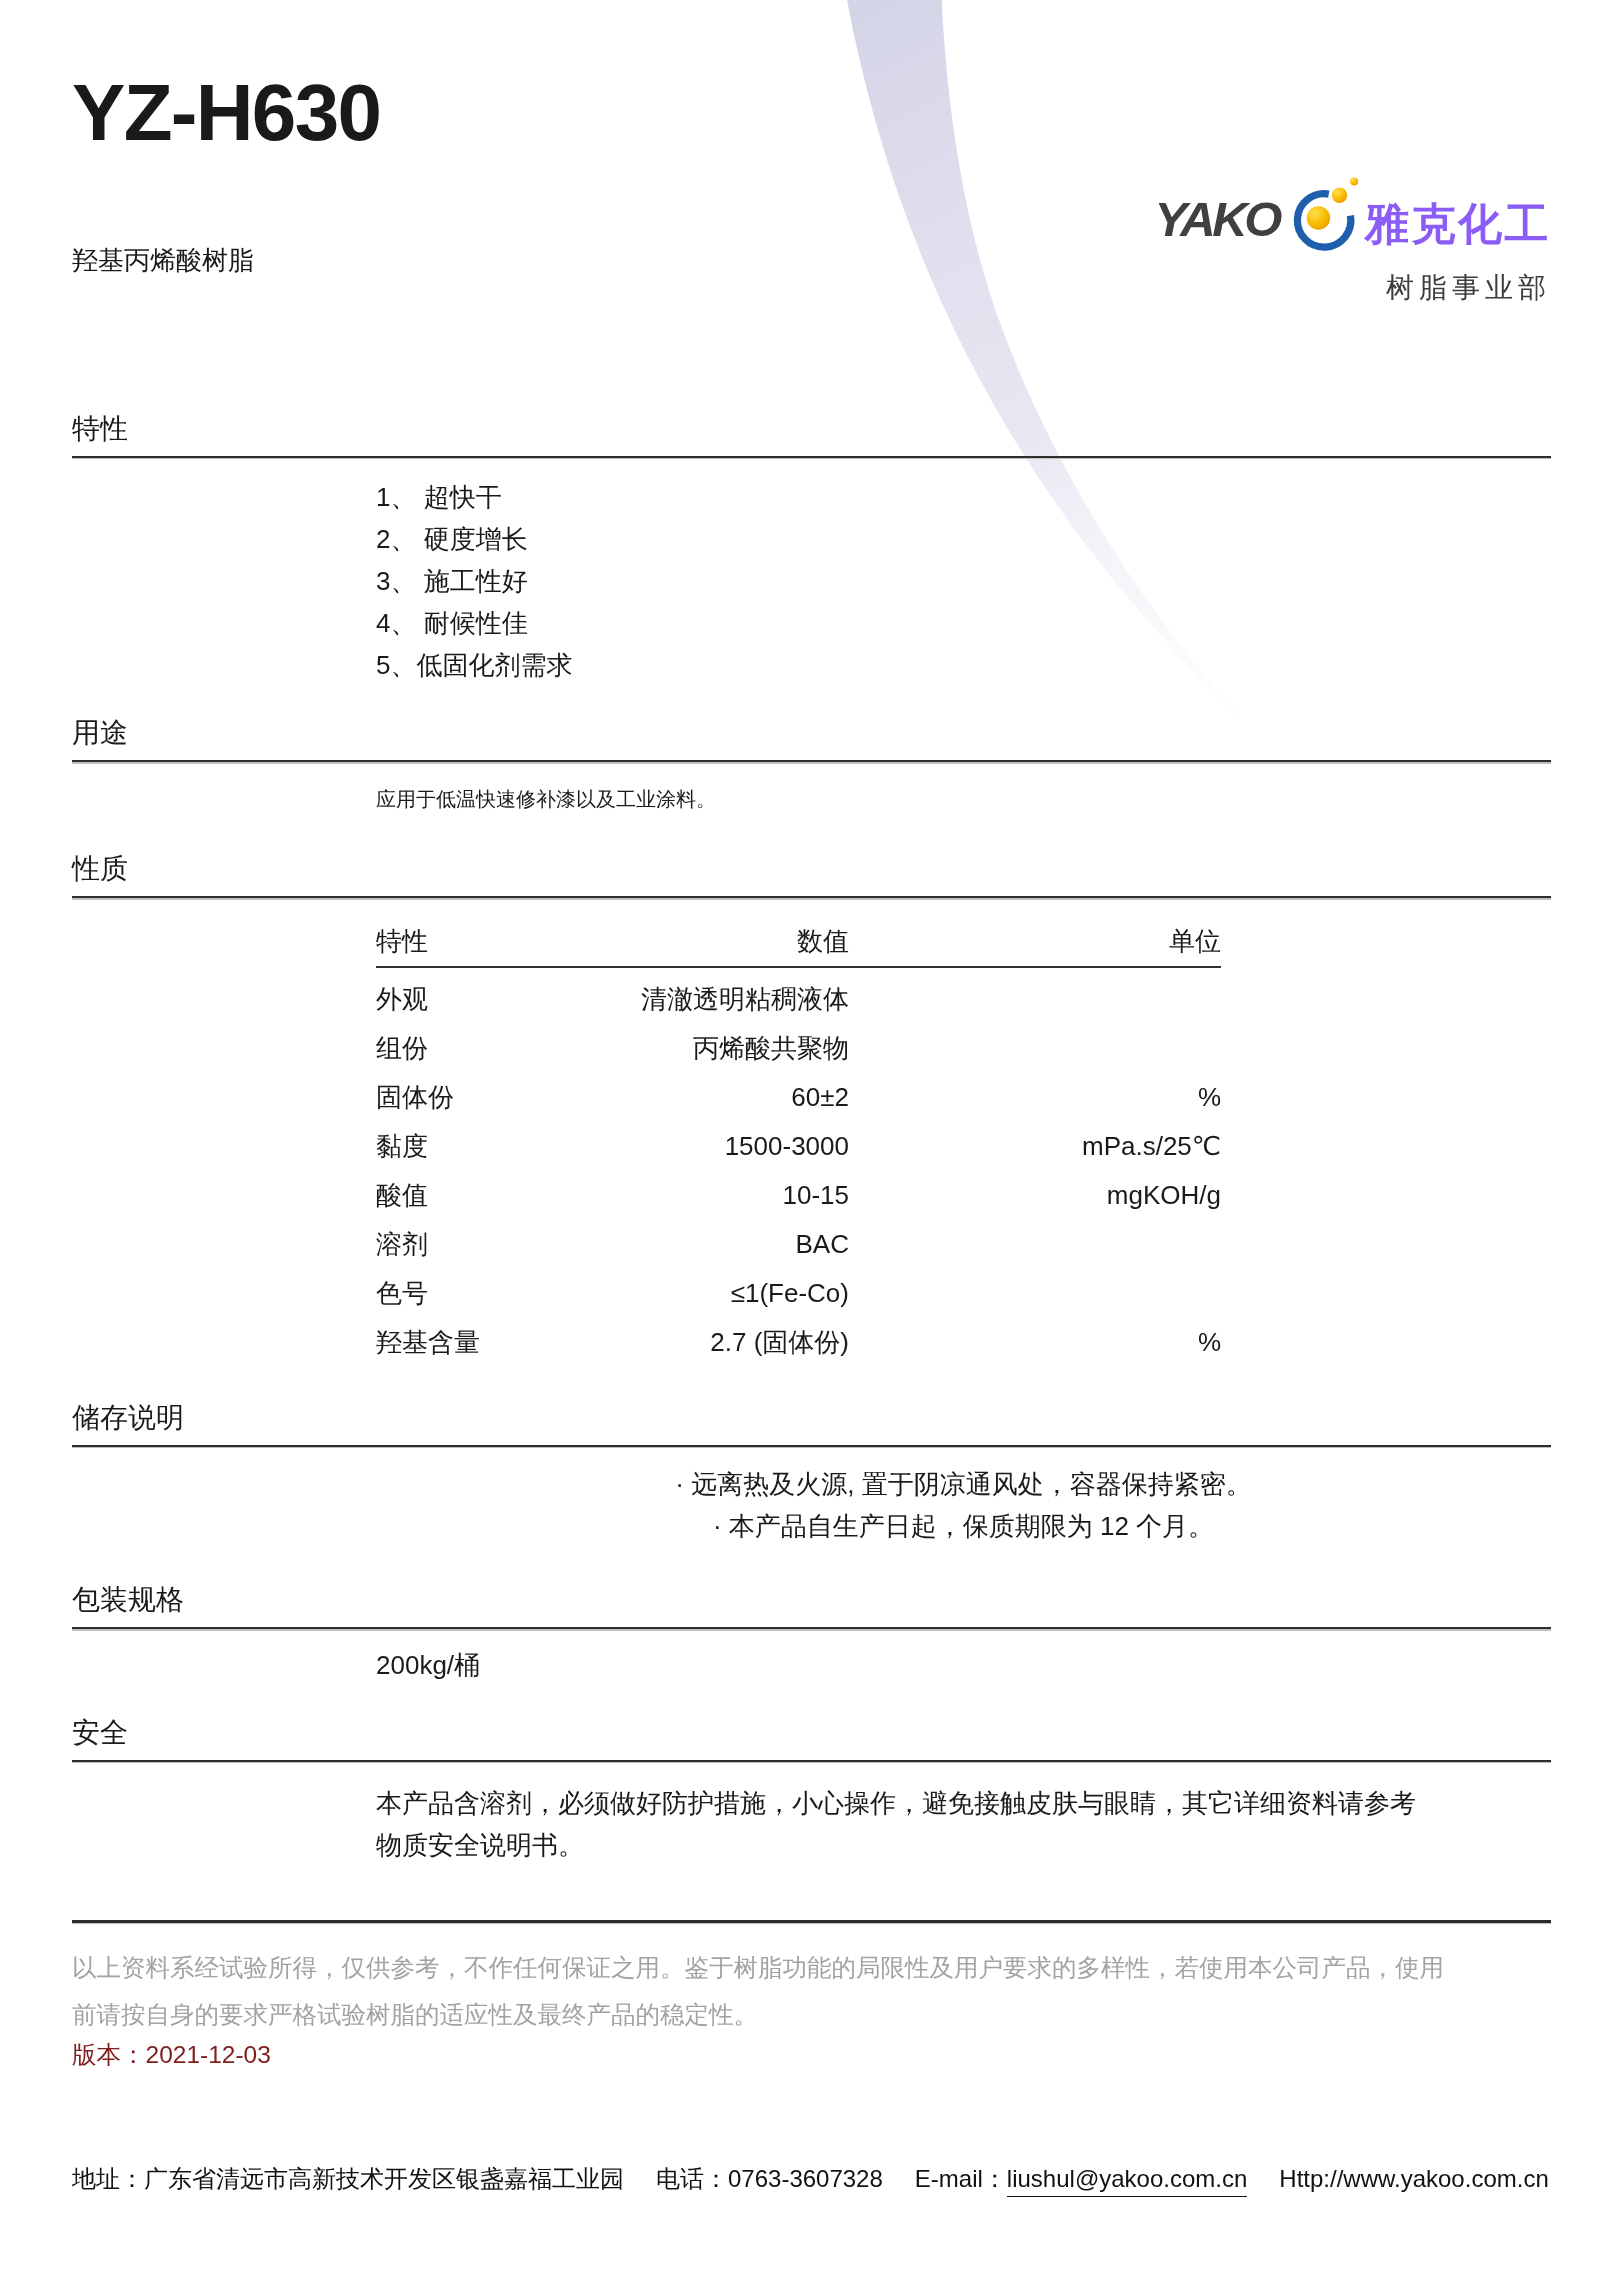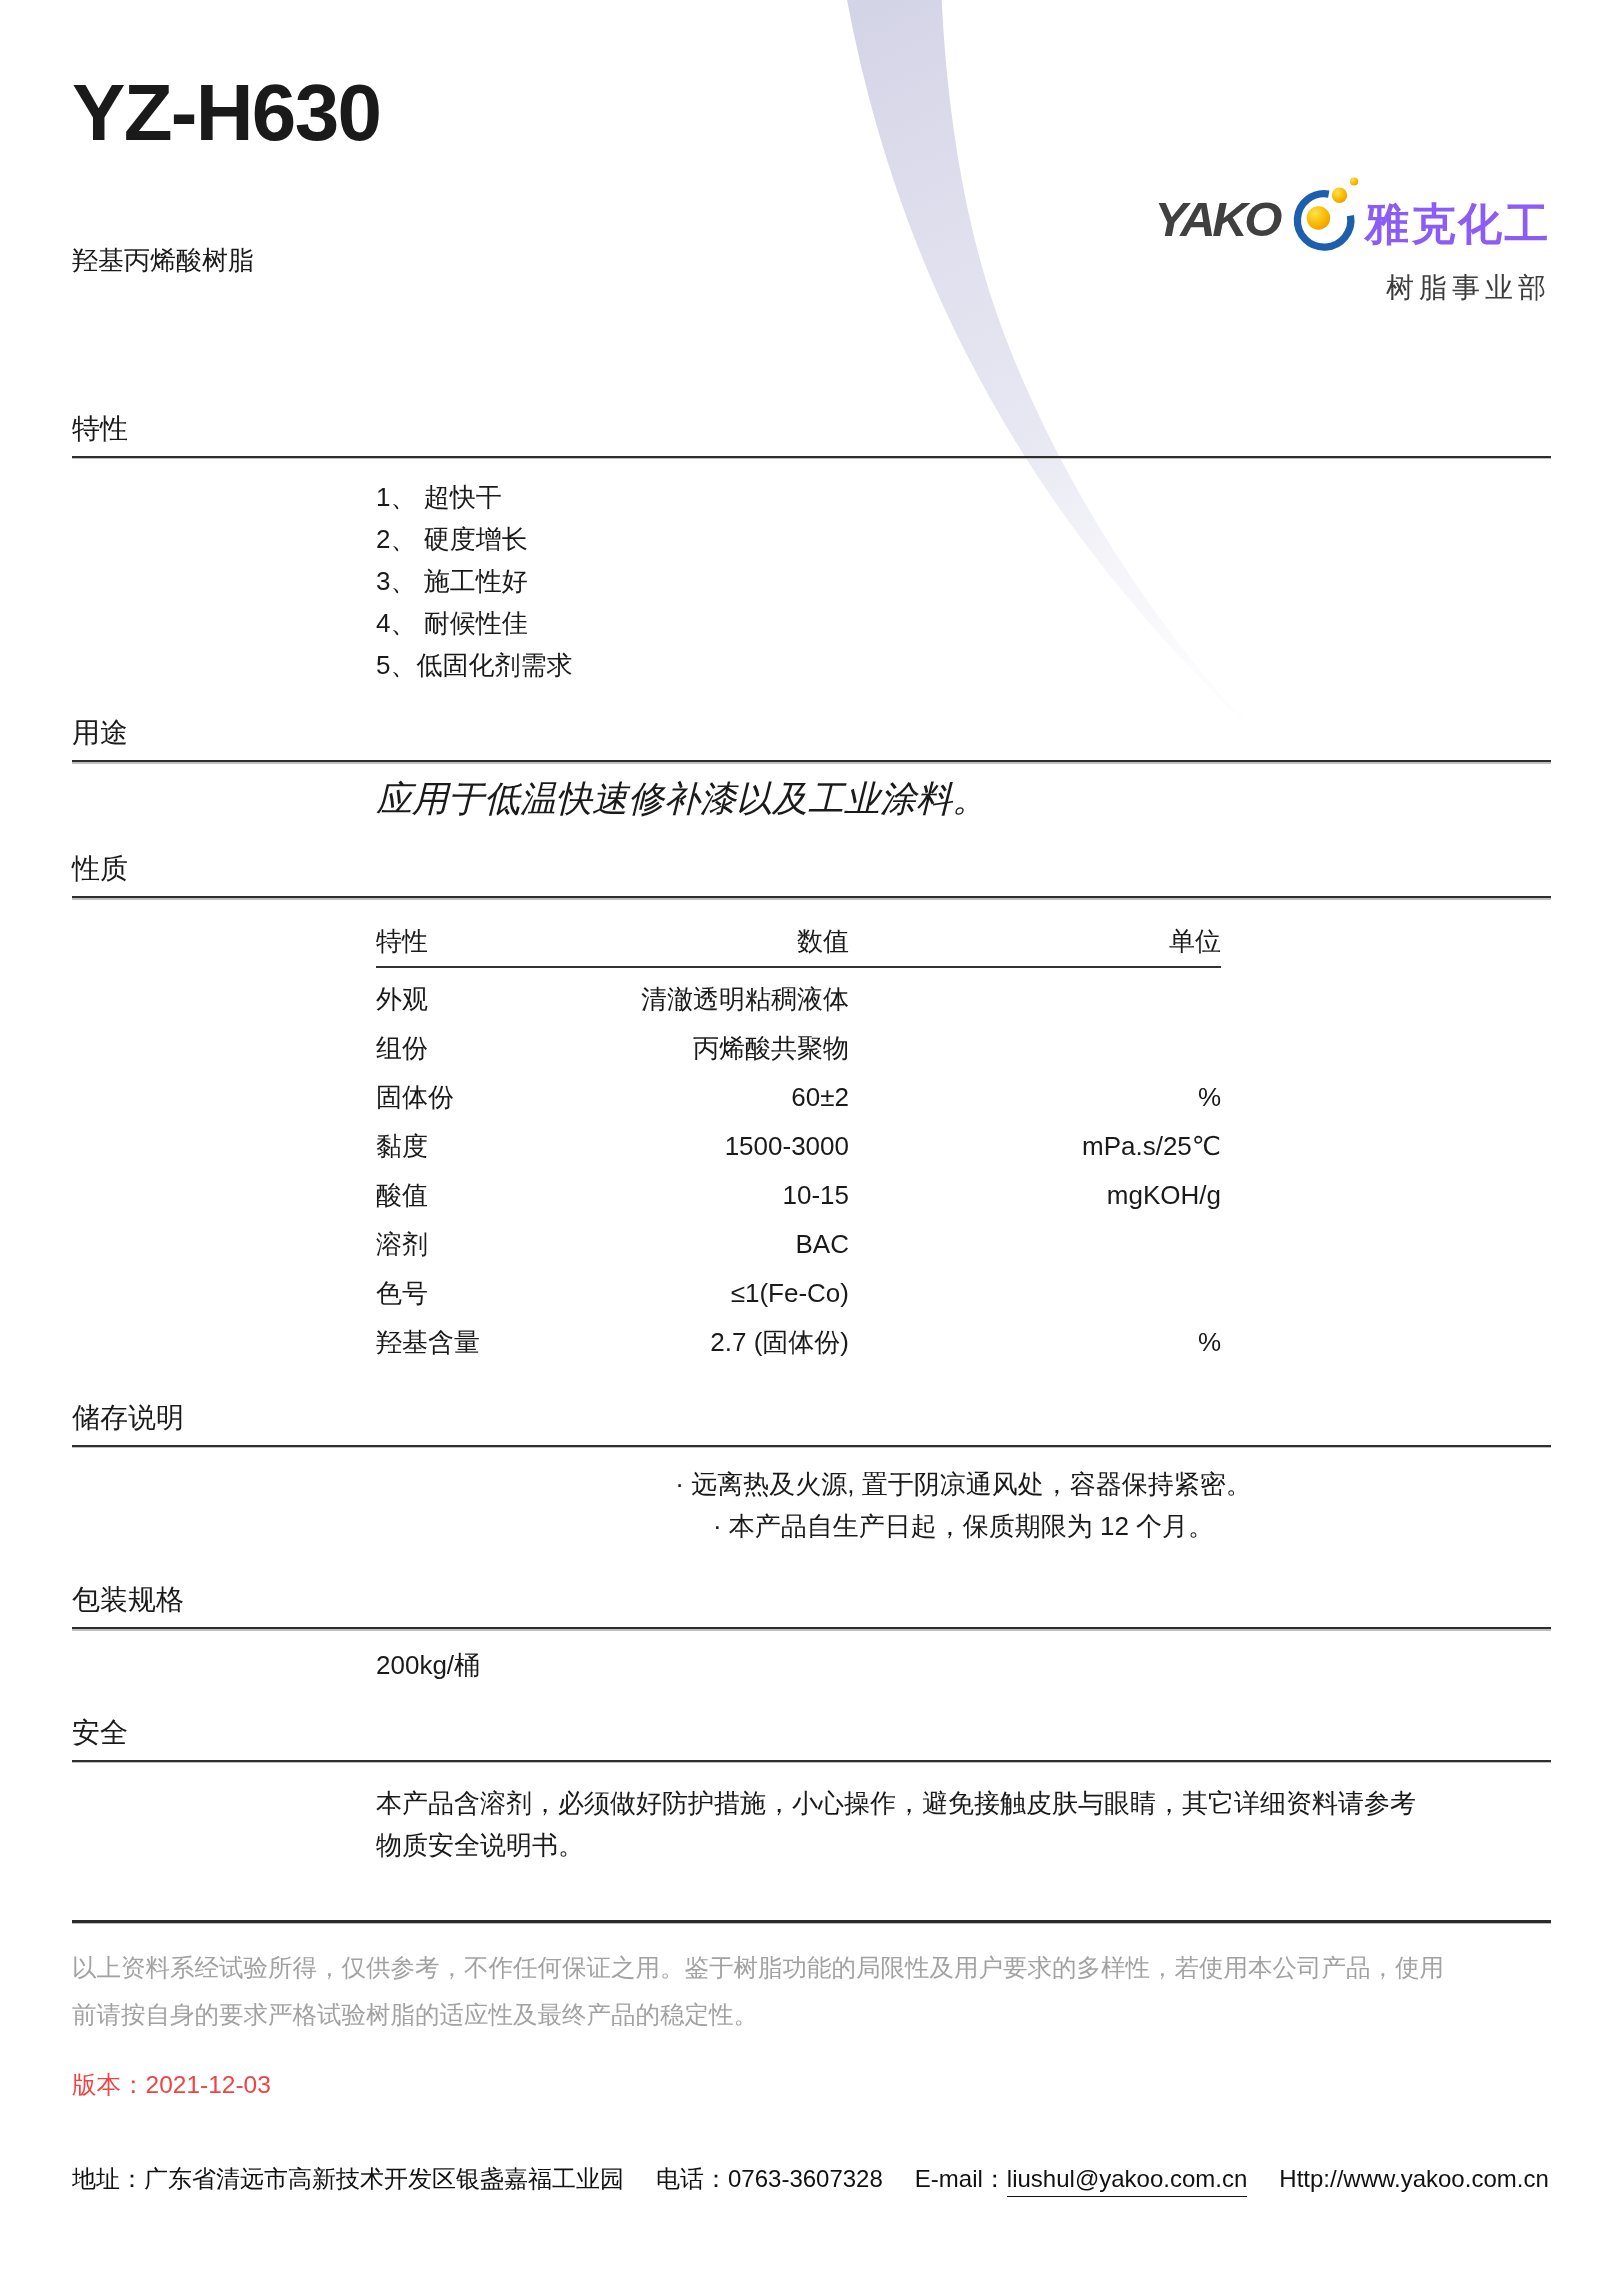--- a/index.html
+++ b/index.html
@@ -79,21 +79,21 @@
     line-height: 34px;
   }
   .rule {
     margin-top: 10px;
     height: 3.4px;
     background: linear-gradient(#2e2e2e 0 62%, #c0c0c0 62% 100%);
   }
   .indent { margin-left: 304px; }
   .feature-list { margin-top: 17px; font-size: 26px; }
   .feature-item { line-height: 42px; }
-  .usage-text { margin-top: 18.6px; font-size: 36px; line-height: 34px; font-style: italic; }
+  .usage-text { margin-top: 18.6px; font-size: 20px; line-height: 34px; }
   
   .props-table { margin-top: 24px; width: 845px; }
   .props-header {
     display: grid;
     grid-template-columns: 186px 287px 372px;
     font-size: 26px;
     line-height: 34px;
     padding-bottom: 8.5px;
     border-bottom: 2.5px solid #323232;
   }
@@ -129,23 +129,22 @@
     background: linear-gradient(#2b2b2b 0 65%, #bdbdbd 65% 100%);
   }
   .disclaimer {
     margin-top: 20px;
     font-size: 24.5px;
     line-height: 47px;
     color: #a2a2a2;
     white-space: pre-line;
   }
   .version {
-    margin-top: 30px;
     font-size: 24.5px;
-    color: #ef4444;
+    color: #7f1d1d;
   }
   .footer {
     position: absolute;
     left: 72px;
     top: 2163px;
     display: flex;
     align-items: baseline;
     gap: 32px;
     font-size: 24px;
     color: #111111;

